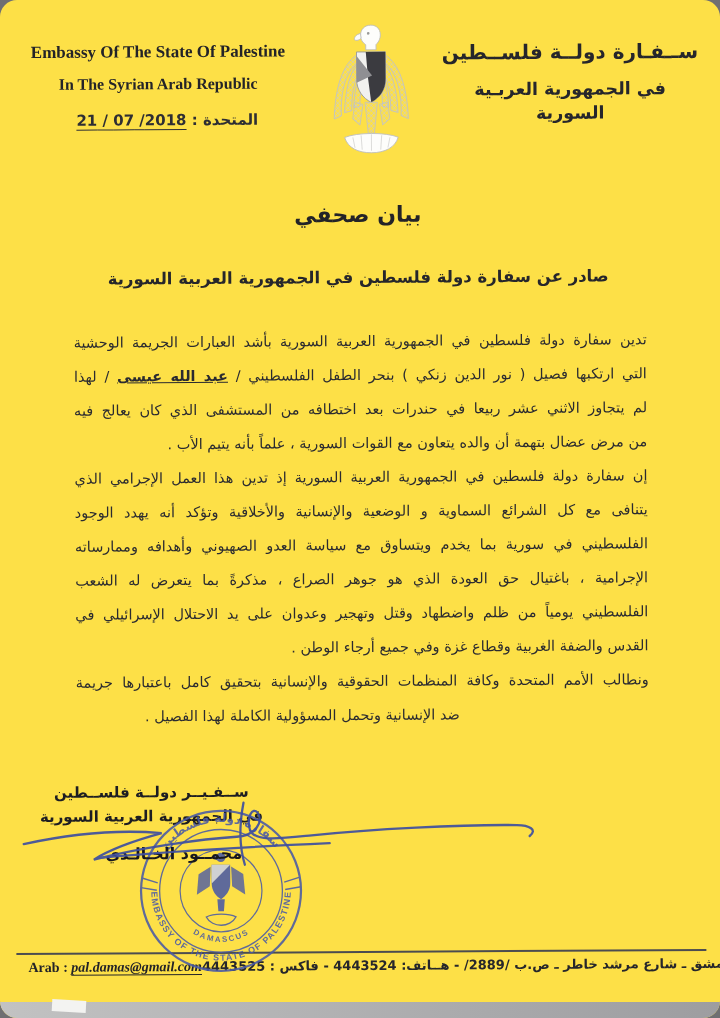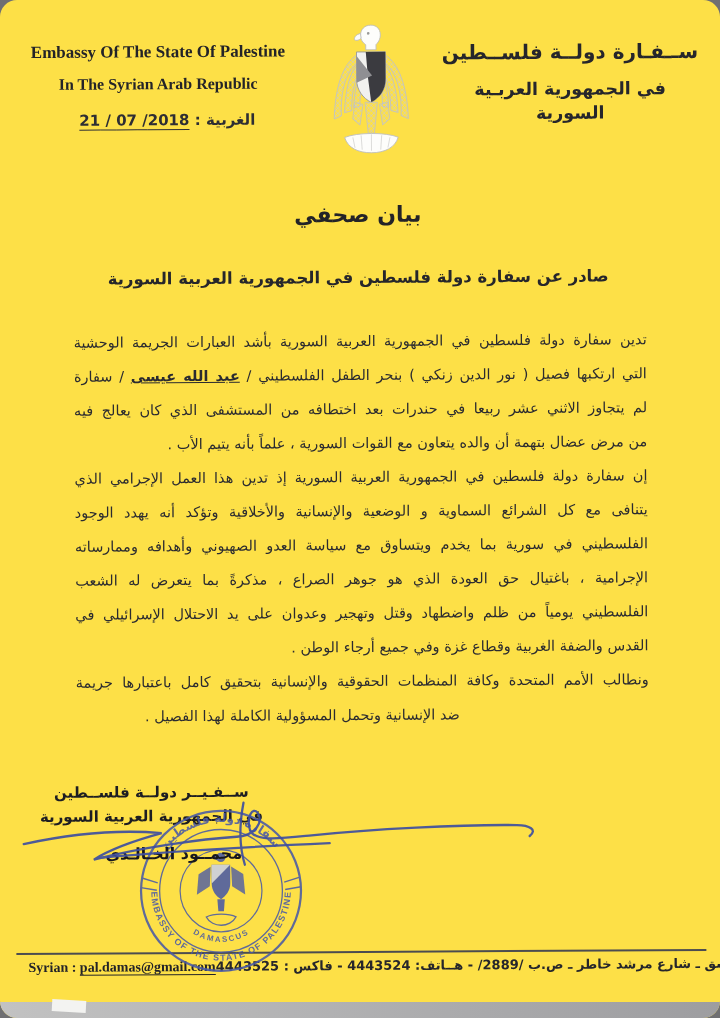--- a/index.html
+++ b/index.html
@@ -66,21 +66,21 @@
   
   .footer-rule{position:absolute;left:14px;right:16px;top:951px;border-top:2px solid #4c4c50;}
   .footer{
     position:absolute;left:26px;right:18px;top:958px;display:flex;
     justify-content:space-between;align-items:baseline;
   }
   .footer-email{
     font-family:"Liberation Serif",serif;font-weight:700;font-size:14px;color:#232328;
     white-space:nowrap;
   }
-  .footer-email .mail{text-decoration:underline;text-underline-offset:3px;cursor:pointer;}
+  .footer-email .mail{text-decoration:underline;text-underline-offset:3px;cursor:pointer;font-style:italic;}
   .footer-addr{
     direction:rtl;font-size:13px;font-weight:700;color:#26262b;white-space:nowrap;
   }
 
   
   .edge-bottom{
     position:absolute;left:0;right:0;bottom:0;height:16px;z-index:8;
     background:linear-gradient(90deg,#c2c2c2,#9d9da0);
   }
   .edge-notch{
@@ -93,21 +93,21 @@
 
 <div class="page">
   <div class="tilt">
 
     <div class="hdr-en">
       <div class="l1">Embassy Of The State Of Palestine</div>
       <div class="l2">In The Syrian Arab Republic</div>
     </div>
 
     <div class="date-line">
-      <span>الغربية :</span>
+      <span>المتحدة :</span>
       <span class="u">2018/ 07 / 21</span>
     </div>
 
     <svg class="emblem" viewBox="0 0 120 136">
       <defs>
         <pattern id="mesh" width="5" height="5" patternUnits="userSpaceOnUse">
           <path d="M0,5 L5,0 M0,0 L5,5" stroke="#cbcbc9" stroke-width="0.6" fill="none"></path>
         </pattern>
       </defs>
 
@@ -150,21 +150,21 @@
     <div class="hdr-ar">
       <div class="l1">ســفـارة دولــة فلســطين</div>
       <div class="l2">في الجمهورية العربـية السورية</div>
     </div>
 
     <div class="doc-title">بيان صحفي</div>
     <div class="doc-subtitle">صادر عن سفارة دولة فلسطين في الجمهورية العربية السورية</div>
 
     <div class="body-text">
       <div class="bline">تدين سفارة دولة فلسطين في الجمهورية العربية السورية بأشد العبارات الجريمة الوحشية</div>
-      <div class="bline"><span>التي ارتكبها فصيل ( نور الدين زنكي ) بنحر الطفل الفلسطيني / </span><b>عبد الله عيسى</b><span> / سفارة</span></div>
+      <div class="bline"><span>التي ارتكبها فصيل ( نور الدين زنكي ) بنحر الطفل الفلسطيني / </span><b>عبد الله عيسى</b><span> / لهذا</span></div>
       <div class="bline">لم يتجاوز الاثني عشر ربيعا في حندرات بعد اختطافه من المستشفى الذي كان يعالج فيه</div>
       <div class="bline endline">من مرض عضال بتهمة أن والده يتعاون مع القوات السورية ، علماً بأنه يتيم الأب .</div>
       <div class="bline">إن سفارة دولة فلسطين في الجمهورية العربية السورية إذ تدين هذا العمل الإجرامي الذي</div>
       <div class="bline">يتنافى مع كل الشرائع السماوية و الوضعية والإنسانية والأخلاقية وتؤكد أنه يهدد الوجود</div>
       <div class="bline">الفلسطيني في سورية بما يخدم ويتساوق مع سياسة العدو الصهيوني وأهدافه وممارساته</div>
       <div class="bline">الإجرامية ، باغتيال حق العودة الذي هو جوهر الصراع ، مذكرةً بما يتعرض له الشعب</div>
       <div class="bline">الفلسطيني يومياً من ظلم واضطهاد وقتل وتهجير وعدوان على يد الاحتلال الإسرائيلي في</div>
       <div class="bline endline">القدس والضفة الغربية وقطاع غزة وفي جميع أرجاء الوطن .</div>
       <div class="bline">ونطالب الأمم المتحدة وكافة المنظمات الحقوقية والإنسانية بتحقيق كامل باعتبارها جريمة</div>
       <div class="bline centerline">ضد الإنسانية وتحمل المسؤولية الكاملة لهذا الفصيل .</div>
@@ -221,21 +221,21 @@
       <g fill="none" stroke="#3e4fa0" stroke-width="2.3" stroke-linecap="round" opacity="0.92">
         <path d="M12,44 C60,34 110,30 150,34 C120,42 95,52 82,60 C130,48 190,40 225,38 C245,37 252,22 246,14 C241,8 235,18 238,30 C241,44 270,40 300,37 C360,31 450,27 505,28 C518,28 526,33 518,39"></path>
         <path d="M90,58 C160,52 240,48 318,45"></path>
         <path d="M232,4 C228,24 227,46 233,66"></path>
       </g>
     </svg>
 
     <div class="footer-rule"></div>
     <div class="footer">
       <div class="footer-email">
-        <span>Syrian</span>
+        <span>Arab</span>
         <span>:</span>
         <span class="mail">pal.damas@gmail.com</span>
       </div>
       <div class="footer-addr">دمشق ـ شارع مرشد خاطر ـ ص.ب /2889/ - هــاتف: 4443524 - فاكس : 4443525</div>
     </div>
   </div>
 
   <div class="edge-bottom"></div>
   <div class="edge-notch"></div>
 </div>

